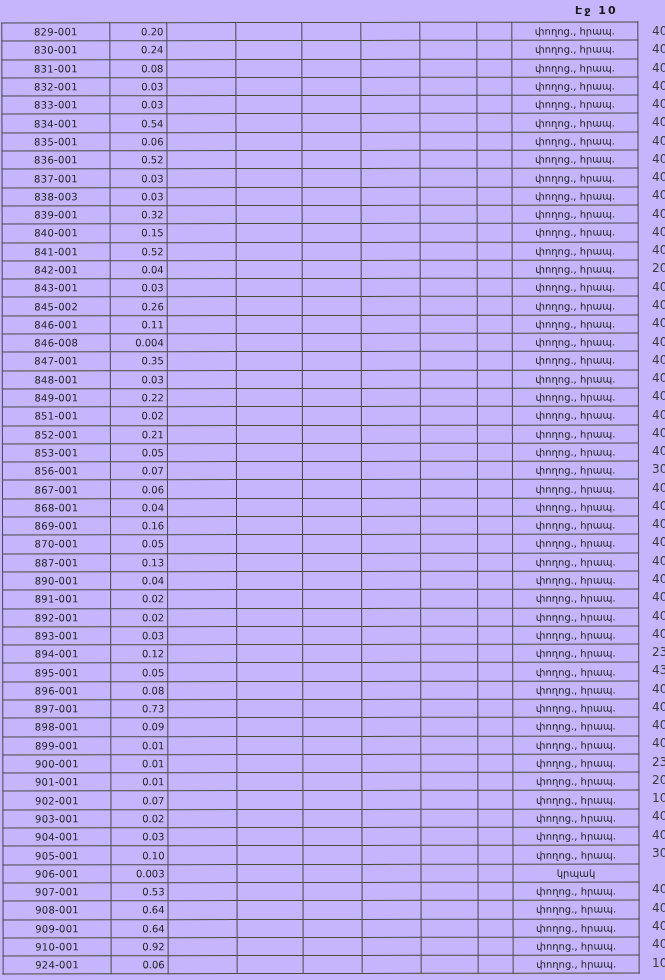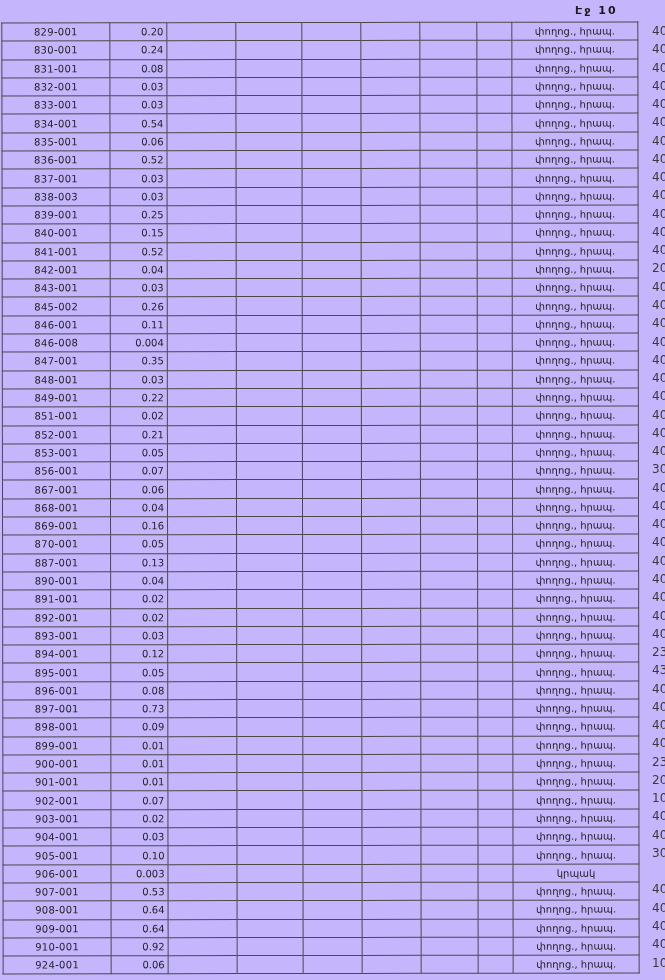--- a/index.html
+++ b/index.html
@@ -187,21 +187,21 @@
           <td class="c2"></td>
           <td class="c3"></td>
           <td class="c4"></td>
           <td class="c5"></td>
           <td class="c6"></td>
           <td class="c7"></td>
           <td class="c8">փողոց., հրապ.</td>
         </tr>
         <tr>
           <td class="c0">839-001</td>
-          <td class="c1">0.25</td>
+          <td class="c1">0.32</td>
           <td class="c2"></td>
           <td class="c3"></td>
           <td class="c4"></td>
           <td class="c5"></td>
           <td class="c6"></td>
           <td class="c7"></td>
           <td class="c8">փողոց., հրապ.</td>
         </tr>
         <tr>
           <td class="c0">840-001</td>

